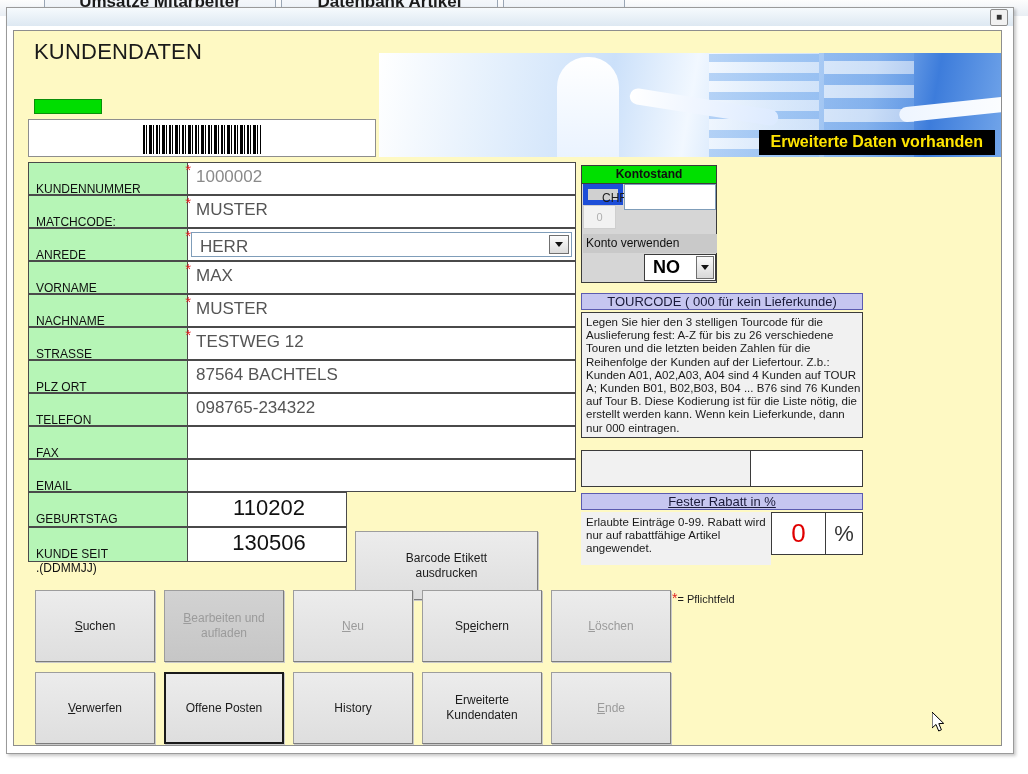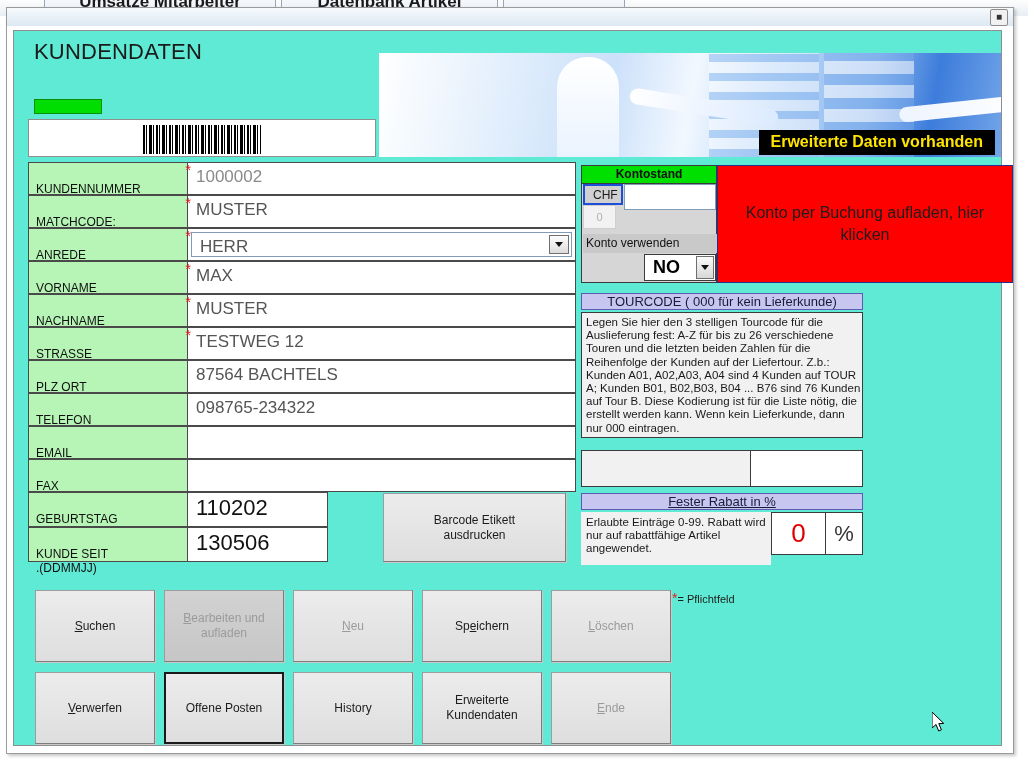--- a/index.html
+++ b/index.html
@@ -53,21 +53,21 @@
     font-size:10px;line-height:13px;text-align:center;color:#333;
     cursor:pointer;
   }
   .win-body{
     position:absolute;left:0;top:18px;right:0;bottom:0;background:#ffffff;
   }
 
   
   .panel{
     position:absolute;left:6px;top:4px;width:989px;height:716px;
-    border:1px solid #8e8e8e;background:#5eead4;box-sizing:border-box;
+    border:1px solid #8e8e8e;background:#fef9c3;box-sizing:border-box;
   }
 
   
   .hdr-title{
     position:absolute;left:20px;top:8px;font-size:22px;color:#1a1a1a;
     letter-spacing:.2px;
   }
   .greenbar{
     position:absolute;left:20px;top:68px;width:68px;height:15px;
     background:#00dd00;border:1px solid #0a8f0a;box-sizing:border-box;
@@ -143,22 +143,22 @@
     position:absolute;right:-4px;top:0px;color:#e02020;font-size:15px;
     line-height:13px;z-index:5;
   }
   .val{
     flex:1;box-sizing:border-box;
     background:#ffffff;border:1px solid #4a4a4a;border-left:none;
     font-size:17px;color:#555555;
     padding:4px 4px 0 8px;
   }
   .val.numeric{
-    font-size:22px;color:#111;padding-top:2px;
-    max-width:159px;flex:none;width:140px;
+    font-size:22px;color:#111;text-align:center;padding-top:2px;
+    max-width:159px;flex:none;width:159px;
   }
   .val.grey{color:#8a8a8a;}
   .combo{
     flex:1;box-sizing:border-box;position:relative;
     background:#ffffff;border:1px solid #4a4a4a;border-left:none;
   }
   .combo .inner{
     position:absolute;left:3px;top:3px;right:3px;bottom:3px;
     border:1px solid #7f9db9;background:#ffffff;
   }
@@ -184,37 +184,37 @@
     font-size:12px;color:#1c1c1c;text-align:center;
     display:flex;align-items:center;justify-content:center;
     box-sizing:border-box;cursor:pointer;line-height:15px;
   }
   .btn.disabled{color:#9b9b9b;}
   .btn.pressed{background:linear-gradient(#d2d2d2,#c6c6c6);}
   .btn.focus{border:2px solid #1a1a1a;}
   .btn u{text-decoration:underline;}
 
   .barcode-btn{
-    position:absolute;left:341px;top:462px;width:183px;height:69px;margin-left:28px;
+    position:absolute;left:341px;top:500px;width:183px;height:69px;
   }
 
   
   .kontostand{
     position:absolute;left:567px;top:134px;width:136px;height:118px;
     border:1px solid #3b3b3b;background:#d6d6d6;box-sizing:border-box;
   }
   .kontostand .ttl{
     height:17px;background:#00e000;border-bottom:1px solid #3b3b3b;
     font-size:12px;font-weight:bold;color:#101010;text-align:center;
     line-height:17px;
   }
   .kontostand .cur{
     position:absolute;left:1px;top:18px;width:40px;height:21px;
-    background:#d0d0d0;border:2px solid #1d4ed8;box-sizing:border-box;
-    font-size:12px;color:#1a1a1a;padding-left:8px;line-height:19px;
+    background:#d0d0d0;border:5px solid #1d4ed8;box-sizing:border-box;
+    font-size:12px;color:#1a1a1a;padding-left:14px;line-height:19px;
   }
   .kontostand .cur0{
     position:absolute;left:1px;top:39px;width:33px;height:24px;
     background:#f2f2f2;border:1px solid #cfcfcf;box-sizing:border-box;
     font-size:11px;color:#b0b0b0;text-align:center;line-height:22px;
   }
   .kontostand .amount{
     position:absolute;left:42px;top:18px;width:92px;height:26px;
     background:#ffffff;border:1px solid #7f9db9;box-sizing:border-box;
   }
@@ -407,28 +407,28 @@
 
           <div class="row">
             <div class="lbl">
               <span>TELEFON</span>
             </div>
             <div class="val">098765-234322</div>
           </div>
 
           <div class="row">
             <div class="lbl">
+              <span>FAX</span>
+            </div>
+            <div class="val"></div>
+          </div>
+
+          <div class="row">
+            <div class="lbl">
               <span>EMAIL</span>
-            </div>
-            <div class="val"></div>
-          </div>
-
-          <div class="row">
-            <div class="lbl">
-              <span>FAX</span>
             </div>
             <div class="val"></div>
           </div>
 
           <div class="row tall">
             <div class="lbl">
               <span>GEBURTSTAG
 .(DDMMJJ)</span>
             </div>
             <div class="val numeric">110202</div>
@@ -453,21 +453,20 @@
           <div class="amount"></div>
           <div class="usel">Konto verwenden</div>
           <div class="usecombo">
             <span class="t">NO</span>
             <span class="ar">
                 <i></i>
               </span>
           </div>
         </div>
 
-        <div class="redbtn">Konto per Buchung aufladen, hier klicken</div>
 
         <div class="tourcode">
           <div class="tc-hdr">TOURCODE ( 000 für kein Lieferkunde)</div>
           <div class="tc-box">Legen Sie hier den 3 stelligen Tourcode für die Auslieferung fest: A-Z für bis zu 26 verschiedene Touren  und die letzten beiden Zahlen für die Reihenfolge der Kunden auf der Liefertour. Z.b.: Kunden A01, A02,A03, A04 sind 4 Kunden auf TOUR A; Kunden B01, B02,B03, B04 ...  B76 sind 76 Kunden auf Tour B. Diese Kodierung ist für die Liste nötig, die erstellt werden kann. Wenn kein Lieferkunde, dann nur 000 eintragen.</div>
           <div class="tc-left"></div>
           <div class="tc-input"></div>
         </div>
 
         <div class="rabatt">
           <div class="rb-hdr">Fester Rabatt in %</div>

